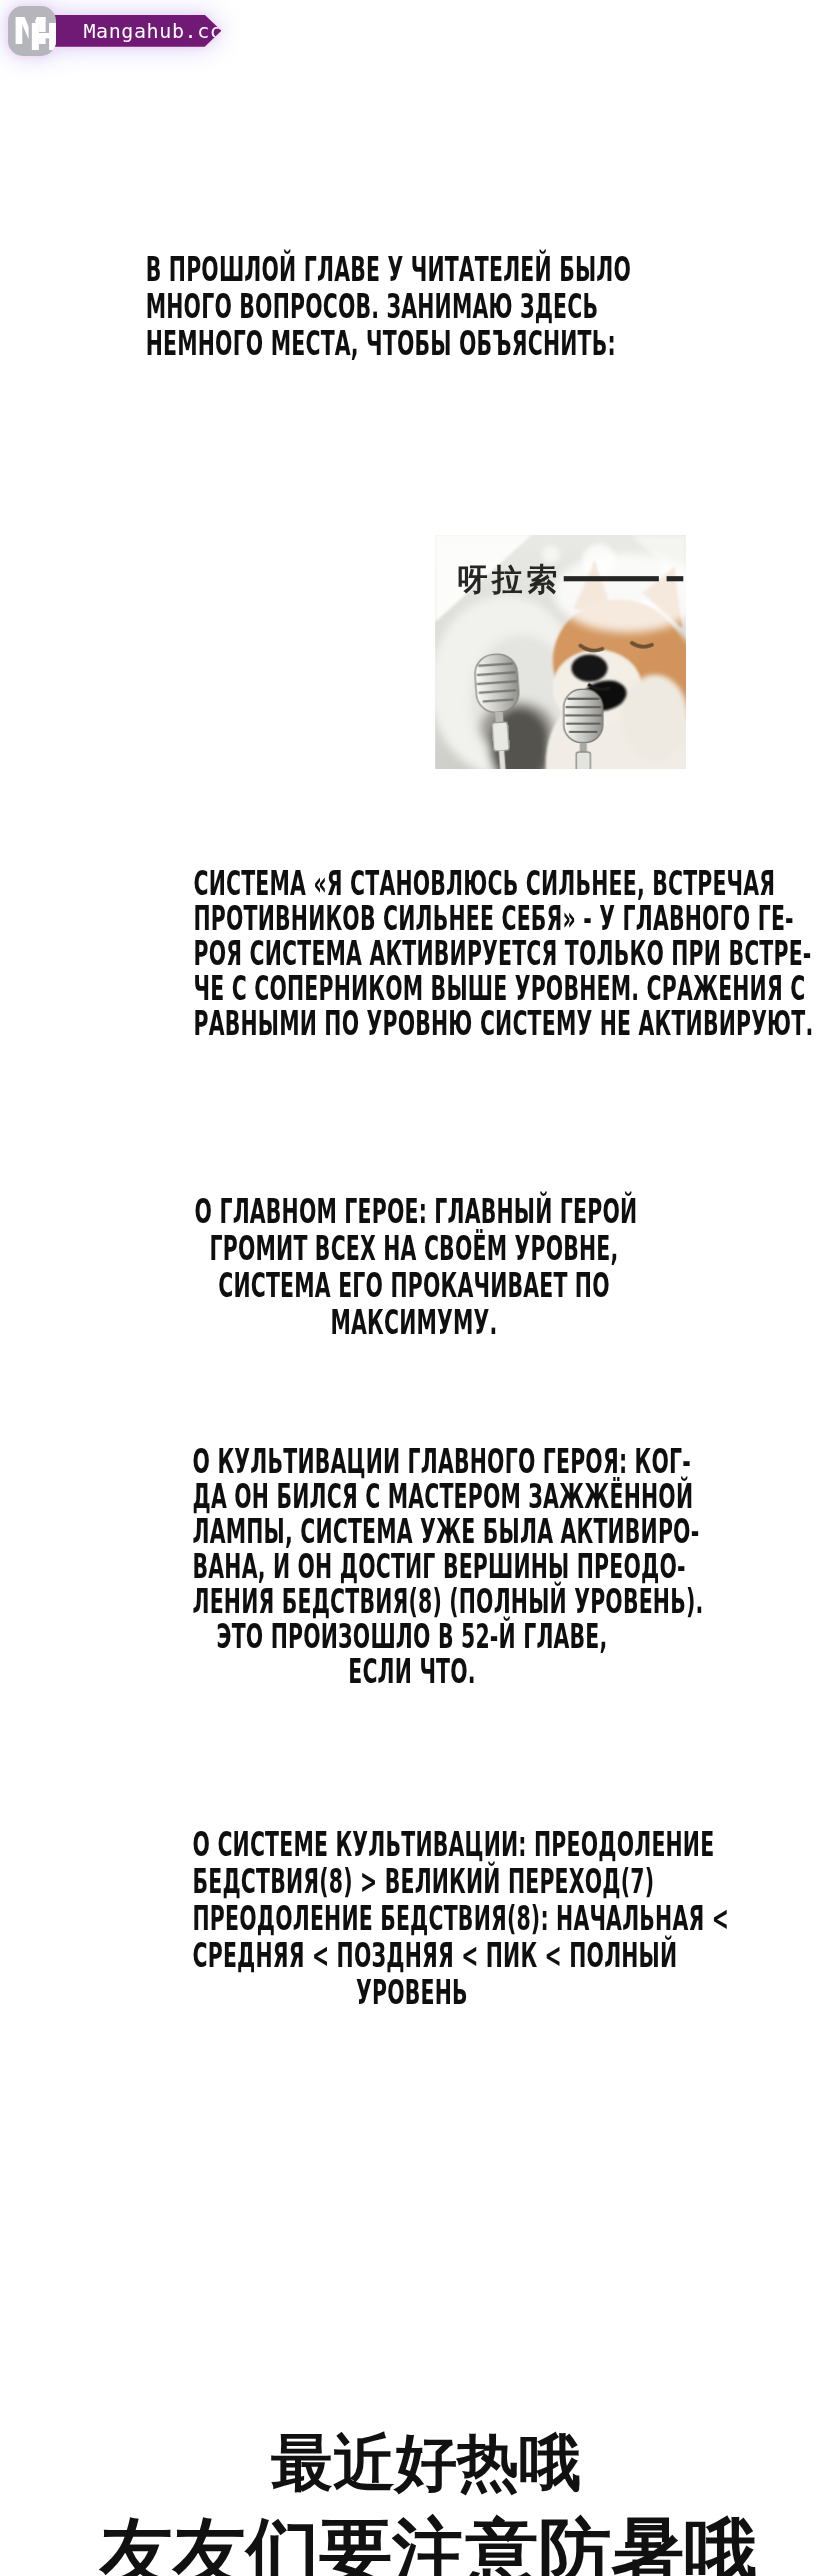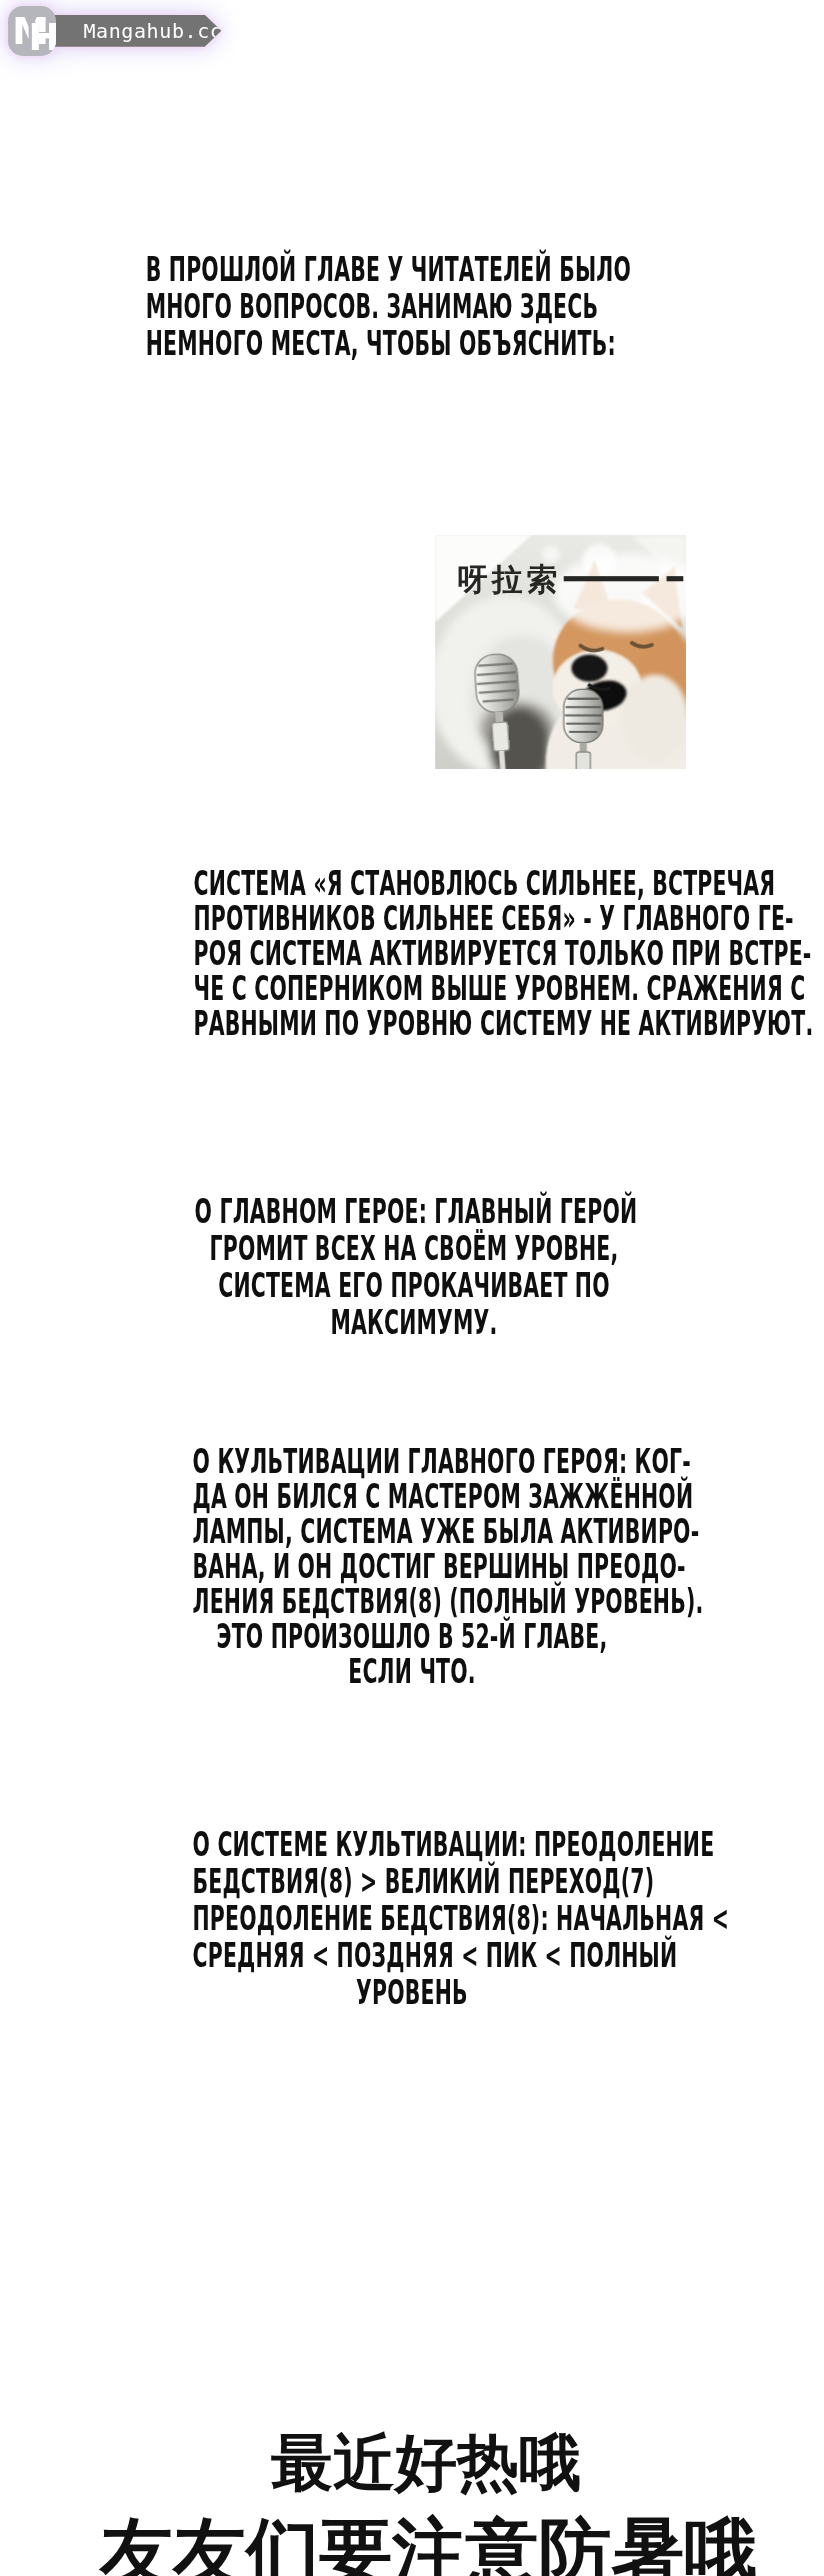--- a/index.html
+++ b/index.html
@@ -12,21 +12,21 @@
     font-family:"DejaVu Sans",sans-serif;
   }
 
   
   .logo{
     position:absolute;left:8.4px;top:6.4px;width:219px;height:59px;
     filter:drop-shadow(0 0 4.5px rgba(242,205,238,.95)) drop-shadow(0 0 13px rgba(205,202,246,.75));
   }
   .logo-banner{
     position:absolute;left:43px;top:8.4px;width:170px;height:32px;
-    background:#737373;z-index:1;
+    background:#701a75;z-index:1;
     clip-path:polygon(0 0,calc(100% - 16.7px) 0,100% 50%,calc(100% - 16.7px) 100%,0 100%);
     display:flex;align-items:center;box-sizing:border-box;padding-left:32px;
   }
   .logo-banner span{
     font-family:"DejaVu Sans Mono","Liberation Mono",monospace;
     font-size:20px;color:#ffffff;letter-spacing:0.6px;
   }
   .logo-badge{
     position:absolute;left:0;top:0;width:48px;height:50px;border-radius:15px;
     background:#b5b5bc;z-index:2;overflow:hidden;

